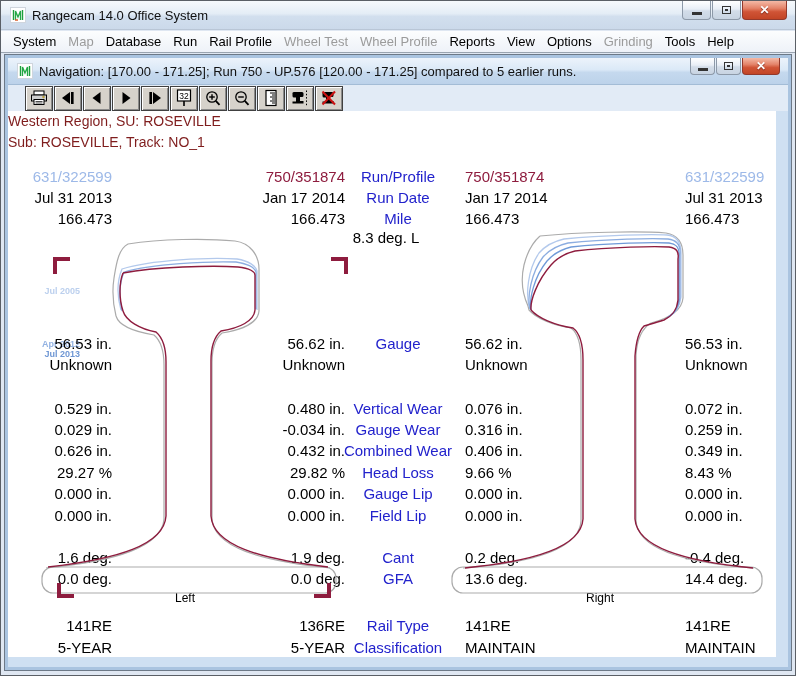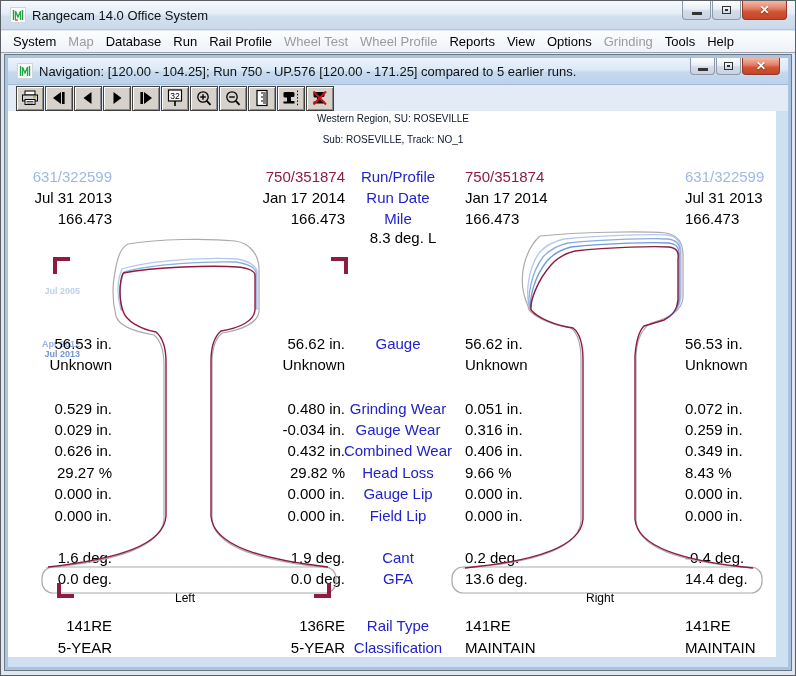--- a/index.html
+++ b/index.html
@@ -42,39 +42,39 @@
 
   
   .mdi{position:absolute;left:3px;right:3px;top:53px;bottom:4px;background:#8ea4bd;border:1px solid #6d7987;}
   .child{position:absolute;inset:0;border:3px solid #aac4e0;background:#cfe0f2;}
   .child-titlebar{position:relative;height:27px;
     background:linear-gradient(#ecf3fb,#dbe9f7 45%,#c5d9ee 55%,#bcd2ea);
     border-bottom:1px solid #a3bcd6;display:flex;align-items:center;}
   .child-title-text{font-size:13px;color:#111;white-space:nowrap;overflow:hidden;}
 
   
-  .toolbar{height:26px;background:#e2ebf6;display:flex;align-items:center;padding-left:8px;gap:0px;}
+  .toolbar{height:26px;background:#e2ebf6;display:flex;align-items:center;padding-left:17px;gap:0px;}
   .tb-btn{width:28px;height:25px;background:#d6d2cb;border:1px solid #404040;
     box-shadow:inset 1px 1px 0 #ffffff,inset -1px -1px 0 #8a8a8a;
     display:flex;align-items:center;justify-content:center;padding:0;margin-right:1px;cursor:default;}
   .tb-btn svg{display:block;}
 
   
   .content{position:absolute;left:0;top:53px;right:12px;bottom:10px;background:#ffffff;overflow:hidden;}
-  .hdr{position:absolute;left:0;width:770px;text-align:center;font-size:10px;color:#0f172a;}
+  .hdr{position:absolute;left:0;width:770px;font-size:14px;color:#7f1d1d;}
   .row{position:absolute;left:0;width:770px;height:21px;font-size:15px;color:#000;}
   .cell{position:absolute;top:0;line-height:21px;white-space:nowrap;}
   .c1{left:0;width:104px;text-align:right;}
   .c2{left:104px;width:233px;text-align:right;}
   .cc{left:310px;width:160px;text-align:center;color:var(--label-blue);}
   .c3{left:457px;width:170px;text-align:left;}
   .c4{left:677px;width:93px;text-align:left;}
   .runs-row .c1,.runs-row .c4{color:var(--run-old);}
   .runs-row .c2,.runs-row .c3{color:var(--run-new);}
-  .angle{position:absolute;left:315px;top:118px;width:160px;text-align:center;font-size:15px;color:#000;}
+  .angle{position:absolute;left:298px;top:118px;width:160px;text-align:center;font-size:15px;color:#000;}
   .hist{position:absolute;left:18px;top:175px;width:54px;text-align:right;font-size:9px;font-weight:bold;line-height:10px;}
   .hist span{display:block;}
   .rail-label{position:absolute;top:480px;width:100px;text-align:center;font-size:12px;color:#000;}
   .rail-label.left{left:127px;}
   .rail-label.right{left:542px;}
   .rails-svg{position:absolute;left:0;top:0;}
 </style>
 </head>
 <body>
 
@@ -123,21 +123,21 @@
     <div class="child">
 
       <div class="child-titlebar">
         <div class="app-icon">
           <svg width="12" height="12" viewBox="0 0 12 12">
             <path d="M1.5 1 V11" stroke="#1e9e3c" stroke-width="1.4" fill="none"></path>
             <path d="M10.5 1 V11" stroke="#1e9e3c" stroke-width="1.4" fill="none"></path>
             <path d="M3.5 11 V2 L6 8 L8.5 2 V11" stroke="#23a845" stroke-width="1.3" fill="none"></path>
           </svg>
         </div>
-        <div class="child-title-text">Navigation: [120.00 - 104.25]; Run 750 - UP.576  [120.00 - 171.25] compared to 5 earlier runs.</div>
+        <div class="child-title-text">Navigation: [170.00 - 171.25]; Run 750 - UP.576  [120.00 - 171.25] compared to 5 earlier runs.</div>
         <div class="win-buttons">
           <button class="wbtn sm min-sm">
               <span class="glyph-min"></span>
             </button>
           <button class="wbtn sm max-sm">
               <span class="glyph-max"></span>
             </button>
           <button class="wbtn sm close close-sm">
               <span class="glyph-x">✕</span>
             </button>
@@ -271,23 +271,23 @@
               <div class="cell c4">56.53 in.</div>
             </div>
             <div class="row" style="top: 243px;">
               <div class="cell c1">Unknown</div>
               <div class="cell c2">Unknown</div>
               <div class="cell c3">Unknown</div>
               <div class="cell c4">Unknown</div>
             </div>
             <div class="row" style="top: 287px;">
               <div class="cell c1">0.529 in.</div>
-              <div class="cell cc">Grinding Wear</div>
+              <div class="cell cc">Vertical Wear</div>
               <div class="cell c2">0.480 in.</div>
-              <div class="cell c3">0.051 in.</div>
+              <div class="cell c3">0.076 in.</div>
               <div class="cell c4">0.072 in.</div>
             </div>
             <div class="row" style="top: 308px;">
               <div class="cell c1">0.029 in.</div>
               <div class="cell cc">Gauge Wear</div>
               <div class="cell c2">-0.034 in.</div>
               <div class="cell c3">0.316 in.</div>
               <div class="cell c4">0.259 in.</div>
             </div>
             <div class="row" style="top: 329px;">

